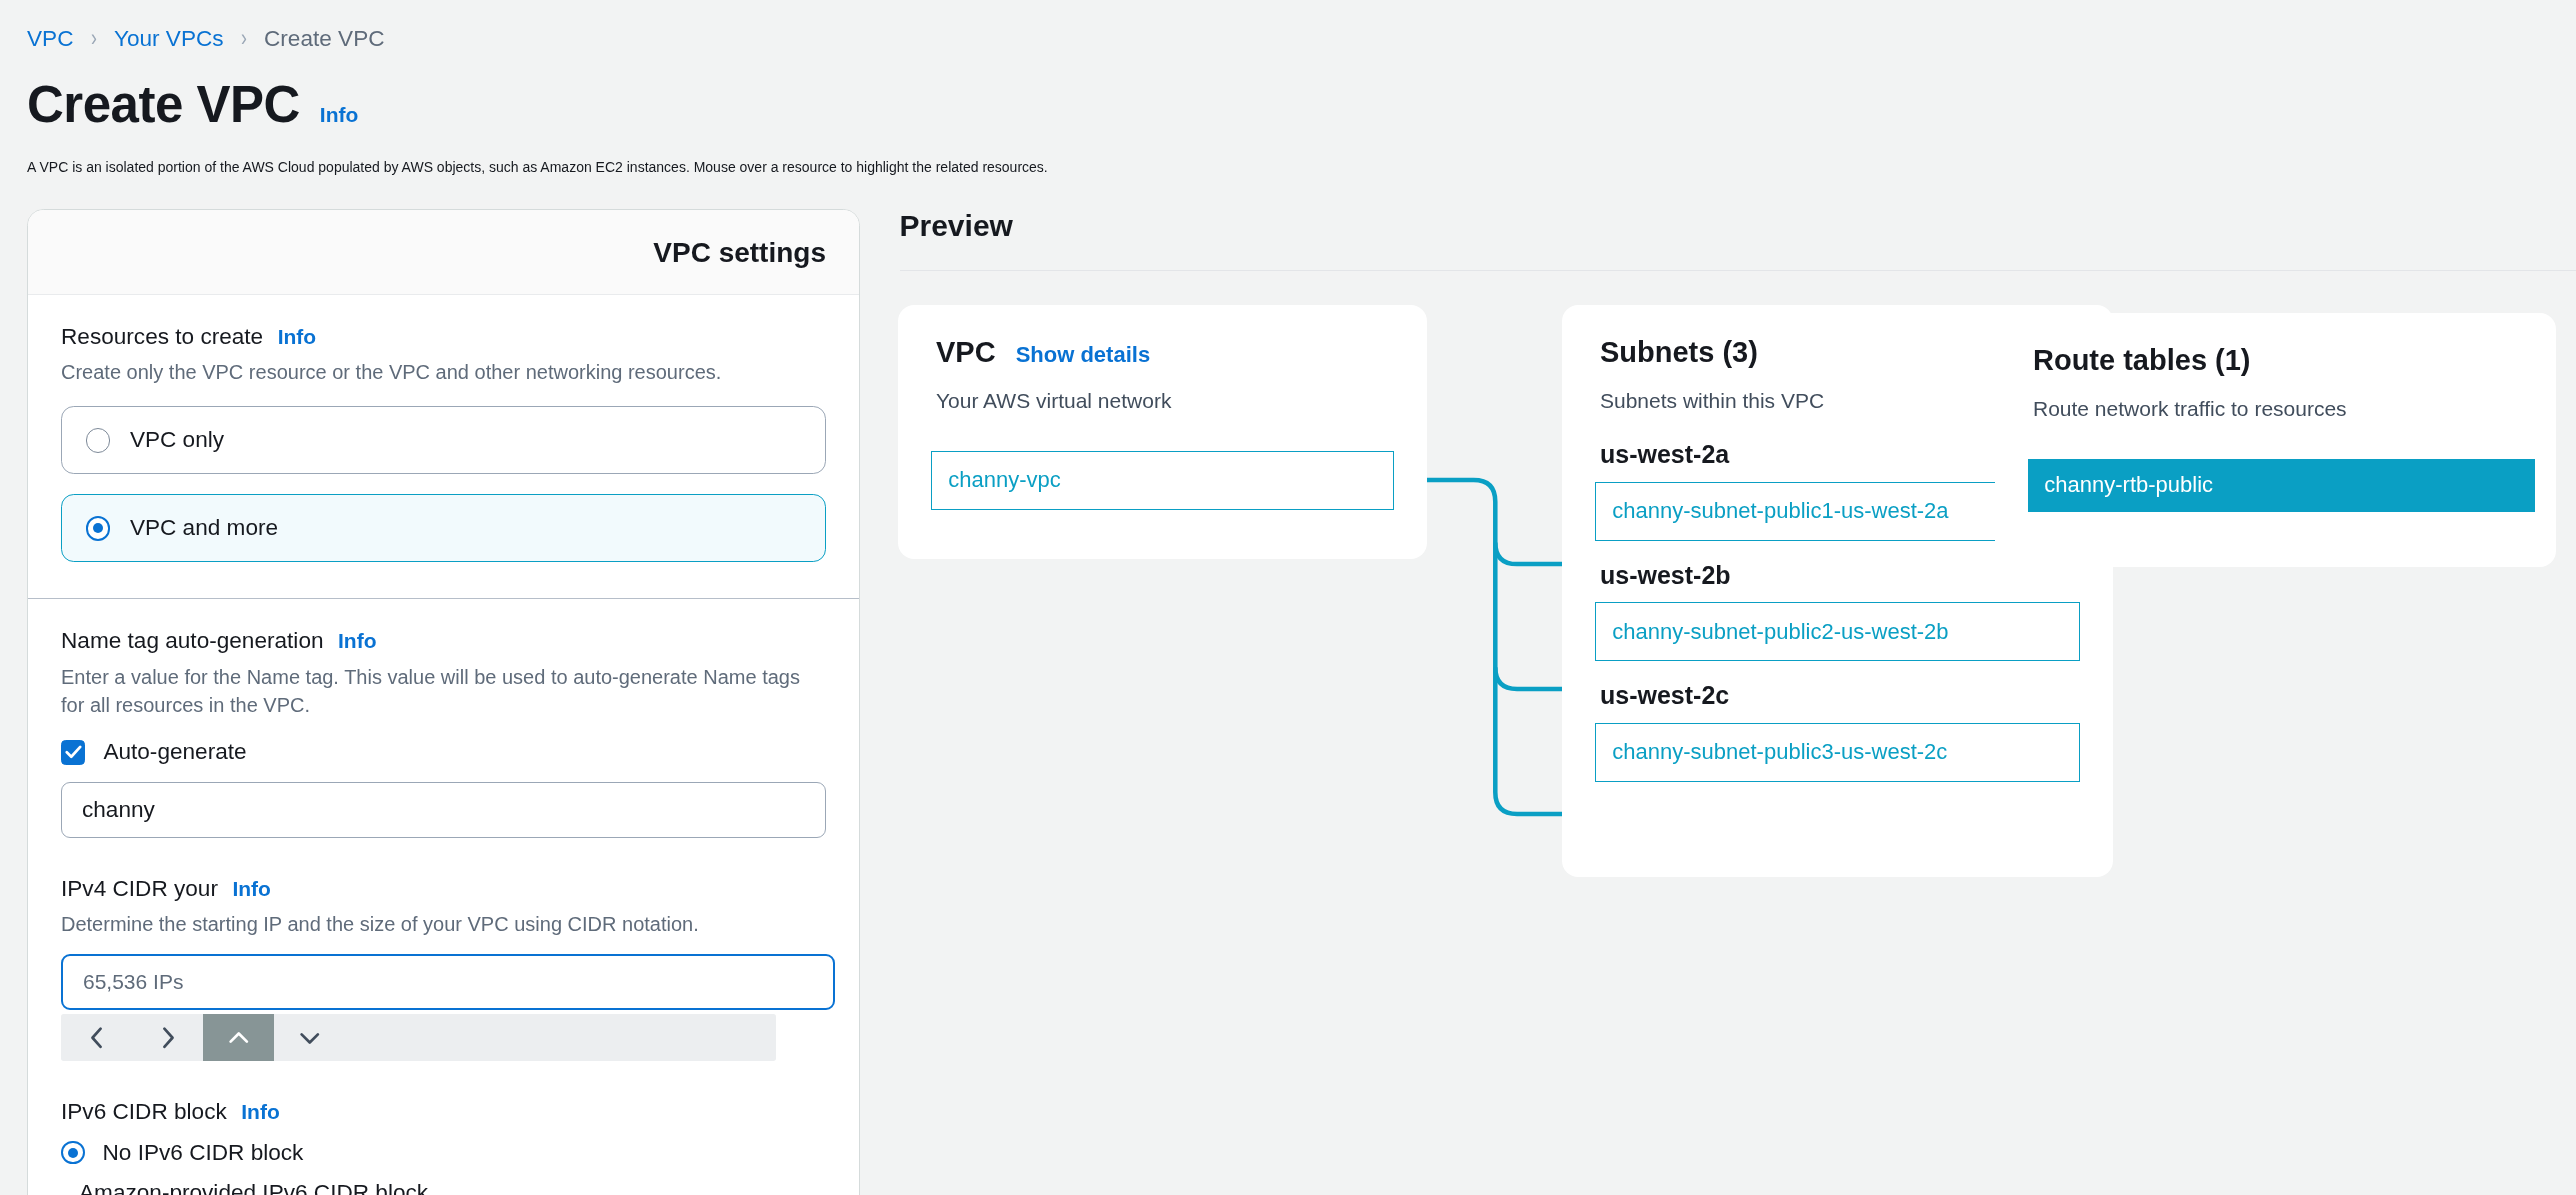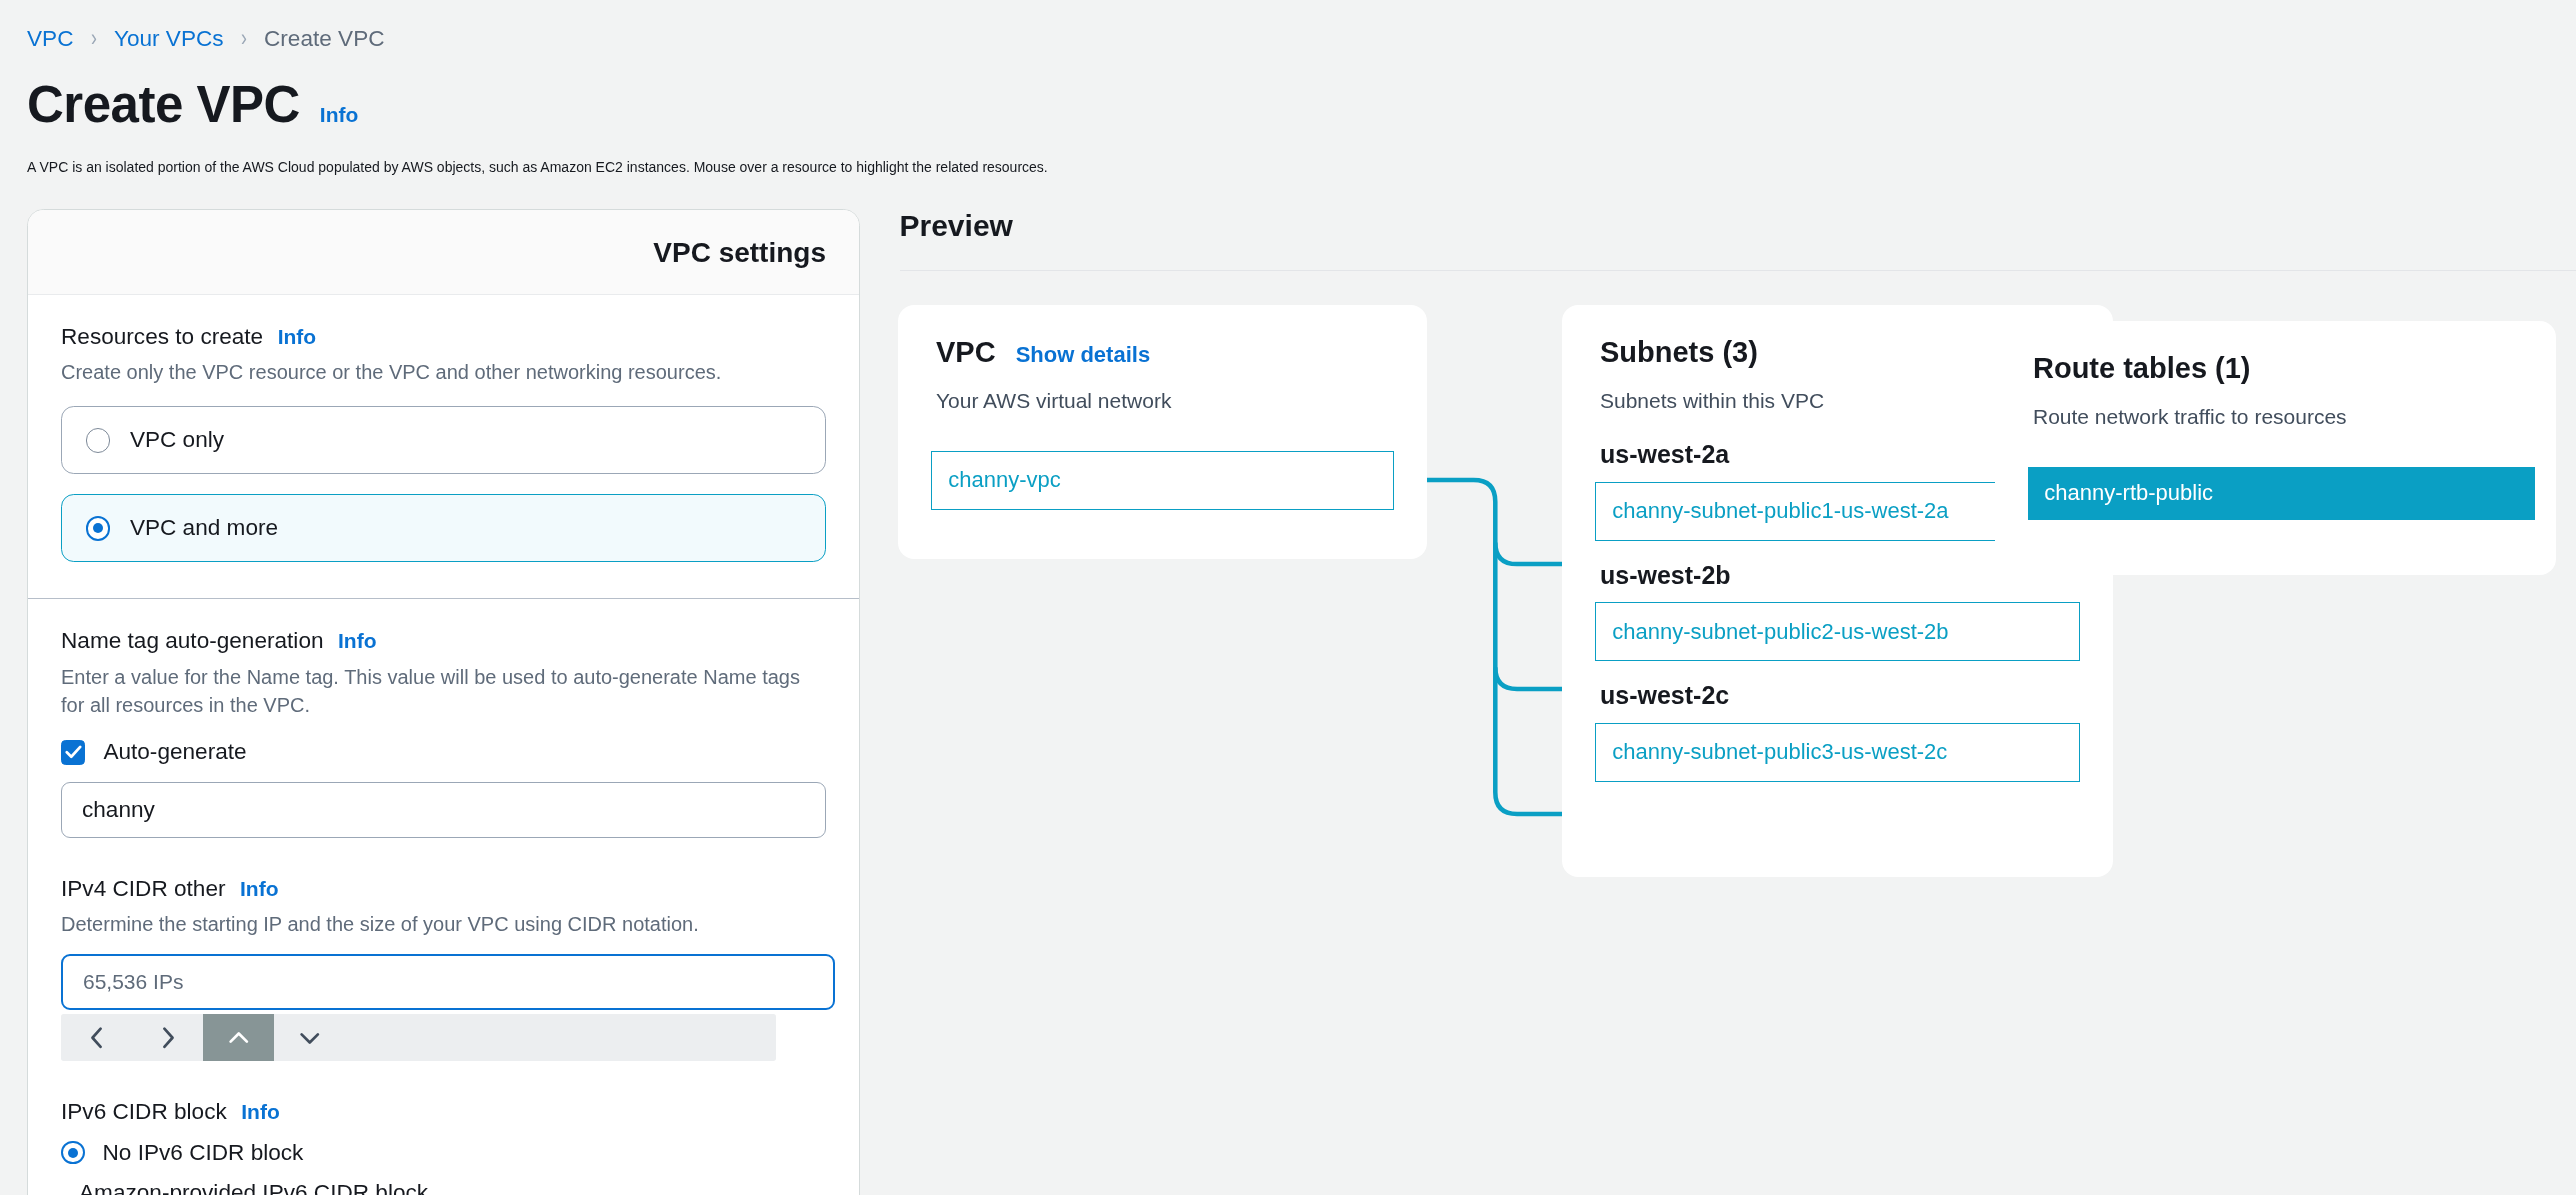--- a/index.html
+++ b/index.html
@@ -291,21 +291,21 @@
           </span>
           <span class="check-label">Auto-generate</span>
         </div>
 
         <div class="text-input">
           <span class="input-value">channy</span>
         </div>
 
         <div style="margin-top:38px;">
           <div class="field-label-row">
-            <span class="field-label">IPv4 CIDR other</span>
+            <span class="field-label">IPv4 CIDR your</span>
             <span class="info-link">Info</span>
           </div>
           <div class="field-desc">Determine the starting IP and the size of your VPC using CIDR notation.</div>
 
           <div class="text-input focused">
             <span class="input-suffix">65,536 IPs</span>
           </div>
 
           <div class="stepper">
             <span class="step-btn">
@@ -396,21 +396,21 @@
         <div class="res-box">
           <span>channy-subnet-public2-us-west-2b</span>
         </div>
 
         <div class="az-label" style="margin-top:20px;">us-west-2c</div>
         <div class="res-box">
           <span>channy-subnet-public3-us-west-2c</span>
         </div>
       </div>
 
-      <div class="dcard" style="left:1119px; top:16px; width:561px; height:254px;">
+      <div class="dcard" style="left:1119px; top:8px; width:561px; height:254px;">
         <div class="dcard-title-row">
           <span class="dcard-title">Route tables (1)</span>
         </div>
         <div class="dcard-sub">Route network traffic to resources</div>
         <div class="res-chip" style="margin-top:38px; margin-right:0; width:507px;">
           <span>channy-rtb-public</span>
         </div>
       </div>
 
     </div>

